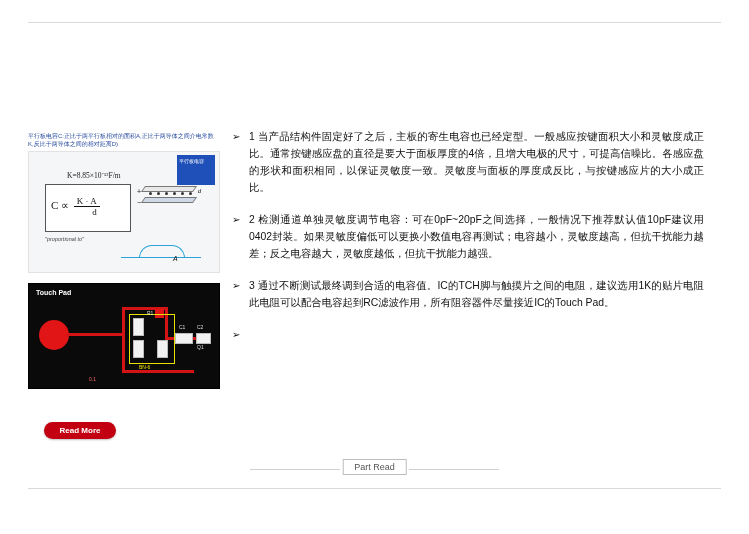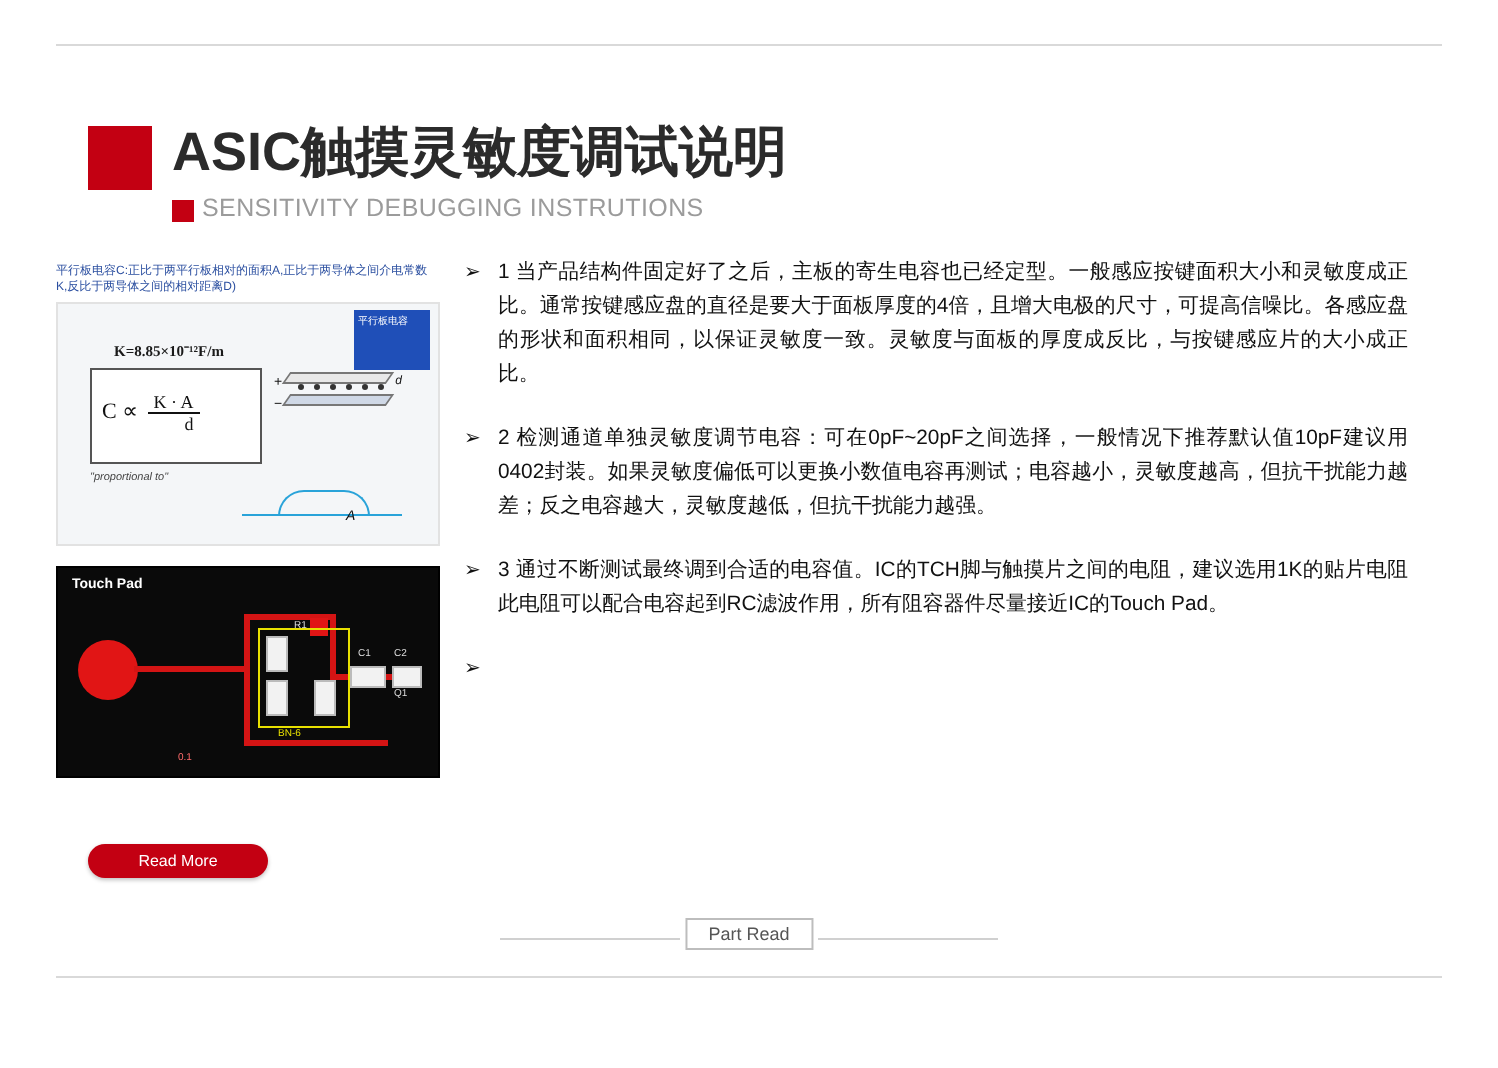--- a/index.html
+++ b/index.html
@@ -113,26 +113,25 @@
   }
   .fig-blue-box span {
     display: block;
     color: #fff;
     font-size: 5px;
     line-height: 7px;
     padding: 3px 2px;
   }
   .fig-formula-label {
     position: absolute;
-    left: 28px;
+    left: 38px;
     top: 18px;
     font-size: 7.5px;
     color: #1a1a1a;
     font-family: "Liberation Serif", serif;
-    font-weight: bold;
   }
   .fig-box {
     position: absolute;
     left: 16px;
     top: 32px;
     width: 84px;
     height: 46px;
     border: 1px solid #555;
     background: #ffffff;
   }
@@ -293,27 +292,27 @@
     position: absolute;
     font-size: 5px;
     color: #e8e000;
   }
   .pcb-text.white { color: #ddd; }
   .pcb-text.red { color: #ff6b6b; }
   .read-more {
     position: absolute;
     left: 44px;
     top: 422px;
-    width: 90px;
+    width: 72px;
     height: 17px;
     background: #c30012;
     border-radius: 9px;
     color: #fff;
     font-size: 8px;
-    font-weight: normal;
+    font-weight: bold;
     line-height: 17px;
     text-align: center;
     cursor: pointer;
     box-shadow: 0 1px 2px rgba(0,0,0,0.25);
   }
   
   .body-col {
     position: absolute;
     left: 232px;
     top: 128px;
@@ -364,26 +363,20 @@
   }
 </style>
 </head>
 <body>
 
 <div class="slide">
 
   <div class="frame-top"></div>
   <div class="frame-bottom"></div>
 
-  <div class="header">
-    <div class="title-square"></div>
-    <div class="title-text">ASIC触摸灵敏度调试说明</div>
-    <div class="subtitle-square"></div>
-    <div class="subtitle-text">SENSITIVITY DEBUGGING INSTRUTIONS</div>
-  </div>
 
   <div class="left-col">
 
     <div class="fig-caption">平行板电容C:正比于两平行板相对的面积A,正比于两导体之间介电常数K,反比于两导体之间的相对距离D)</div>
 
     <div class="figure-top">
       <div class="fig-blue-box">
         <span>平行板电容</span>
       </div>
       <div class="fig-formula-label">K=8.85×10⁻¹²F/m</div>

